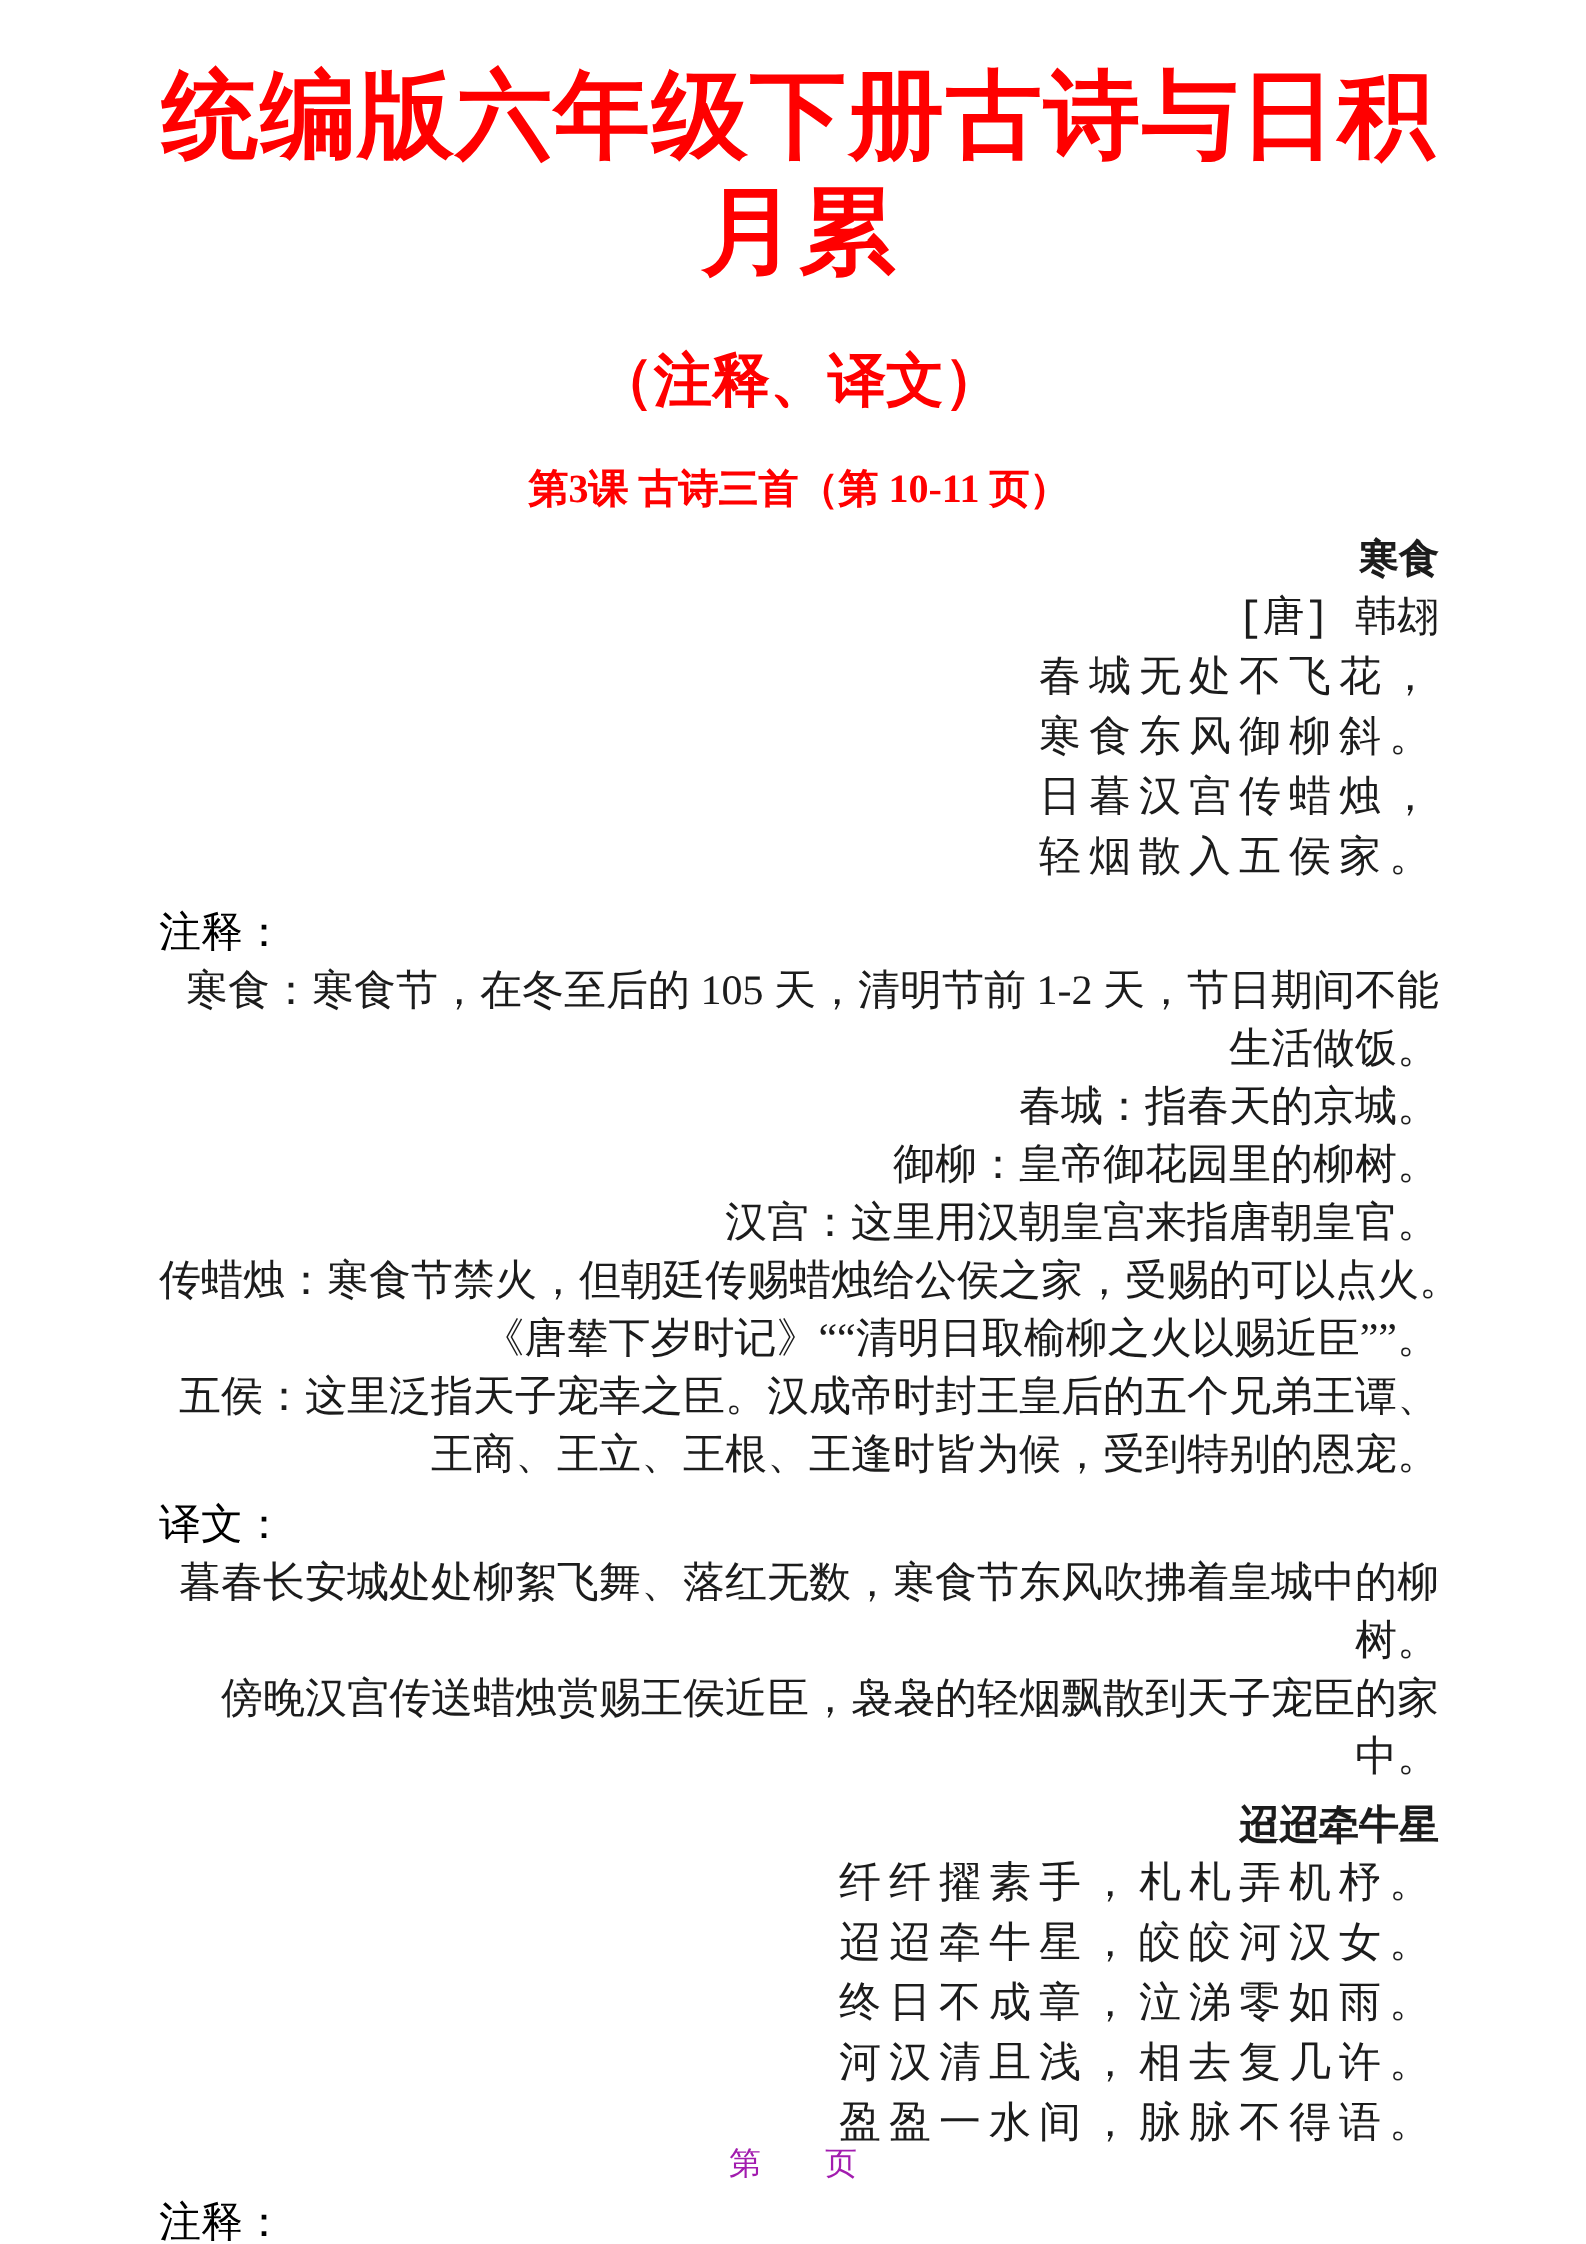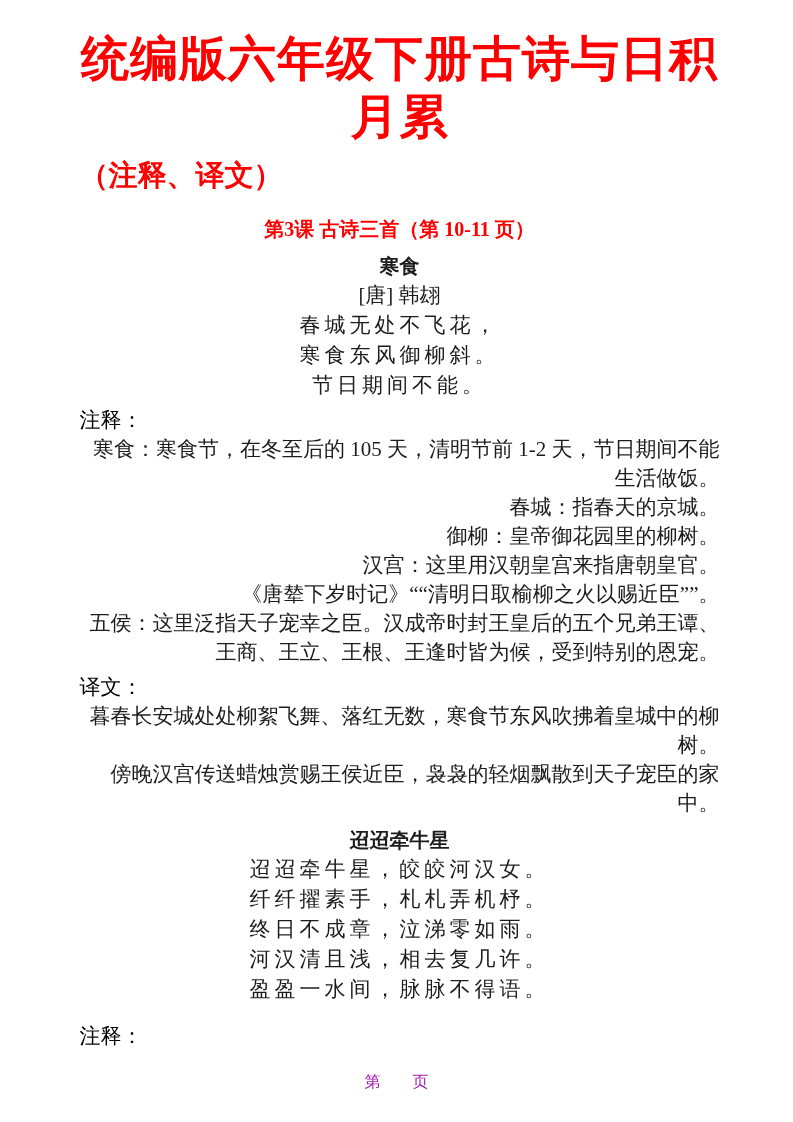--- a/index.html
+++ b/index.html
@@ -19,36 +19,36 @@
     margin: 0;
     text-align: center;
     font-family: "Liberation Sans", "DejaVu Sans", sans-serif;
     font-weight: 900;
     font-size: 48px;
     line-height: 58px;
     letter-spacing: 1px;
     color: #ff0000;
   }
   .doc-subtitle {
-    margin-top: 12px;
-    text-align: left;
+    margin-top: 28px;
+    text-align: center;
     font-weight: 700;
     font-size: 29px;
     line-height: 34px;
     color: #ff0000;
   }
   .lesson-heading {
     margin-top: 24px;
     text-align: center;
     font-weight: 700;
     font-size: 20px;
     line-height: 26px;
     color: #ff0000;
   }
-  .poem { text-align: center; }
+  .poem { text-align: right; font-family: Liberation Mono, monospace; }
   .poem-1 { margin-top: 10px; }
   .poem-title {
     font-weight: 700;
     font-size: 20px;
     line-height: 28px;
     color: #1c1c1c;
   }
   .poem-author {
     font-size: 21px;
     line-height: 30px;
@@ -93,47 +93,49 @@
 
   <h1 class="doc-title">统编版六年级下册古诗与日积月累</h1>
   <div class="doc-subtitle">（注释、译文）</div>
   <div class="lesson-heading">第3课 古诗三首（第 10-11 页）</div>
 
   <div class="poem poem-1">
     <div class="poem-title">寒食</div>
     <div class="poem-author">[唐] 韩翃</div>
     <div class="poem-line">春城无处不飞花，</div>
     <div class="poem-line">寒食东风御柳斜。</div>
-    <div class="poem-line">节日期间不能。</div>
+    <div class="poem-line">日暮汉宫传蜡烛，</div>
+    <div class="poem-line">轻烟散入五侯家。</div>
   </div>
 
   <div class="notes-block">
     <div class="section-label">注释：</div>
     <div class="body-line">寒食：寒食节，在冬至后的 105 天，清明节前 1-2 天，节日期间不能</div>
     <div class="body-line">生活做饭。</div>
     <div class="body-line">春城：指春天的京城。</div>
     <div class="body-line">御柳：皇帝御花园里的柳树。</div>
     <div class="body-line">汉宫：这里用汉朝皇宫来指唐朝皇官。</div>
+    <div class="body-line">传蜡烛：寒食节禁火，但朝廷传赐蜡烛给公侯之家，受赐的可以点火。</div>
     <div class="body-line">《唐辇下岁时记》““清明日取榆柳之火以赐近臣””。</div>
     <div class="body-line">五侯：这里泛指天子宠幸之臣。汉成帝时封王皇后的五个兄弟王谭、</div>
     <div class="body-line">王商、王立、王根、王逢时皆为候，受到特别的恩宠。</div>
   </div>
 
   <div class="notes-block">
     <div class="section-label">译文：</div>
     <div class="body-line">暮春长安城处处柳絮飞舞、落红无数，寒食节东风吹拂着皇城中的柳</div>
     <div class="body-line">树。</div>
     <div class="body-line">傍晚汉宫传送蜡烛赏赐王侯近臣，袅袅的轻烟飘散到天子宠臣的家</div>
     <div class="body-line">中。</div>
   </div>
 
   <div class="poem poem-2">
     <div class="poem-title">迢迢牵牛星</div>
+    <div class="poem-line">纤纤擢素手，札札弄机杼。</div>
     <div class="poem-line">迢迢牵牛星，皎皎河汉女。</div>
-    <div class="poem-line">纤纤擢素手，札札弄机杼。</div>
     <div class="poem-line">终日不成章，泣涕零如雨。</div>
     <div class="poem-line">河汉清且浅，相去复几许。</div>
     <div class="poem-line">盈盈一水间，脉脉不得语。</div>
   </div>
 
   <div class="notes-block notes-2">
     <div class="section-label">注释：</div>
   </div>
 
   <div class="page-footer">

